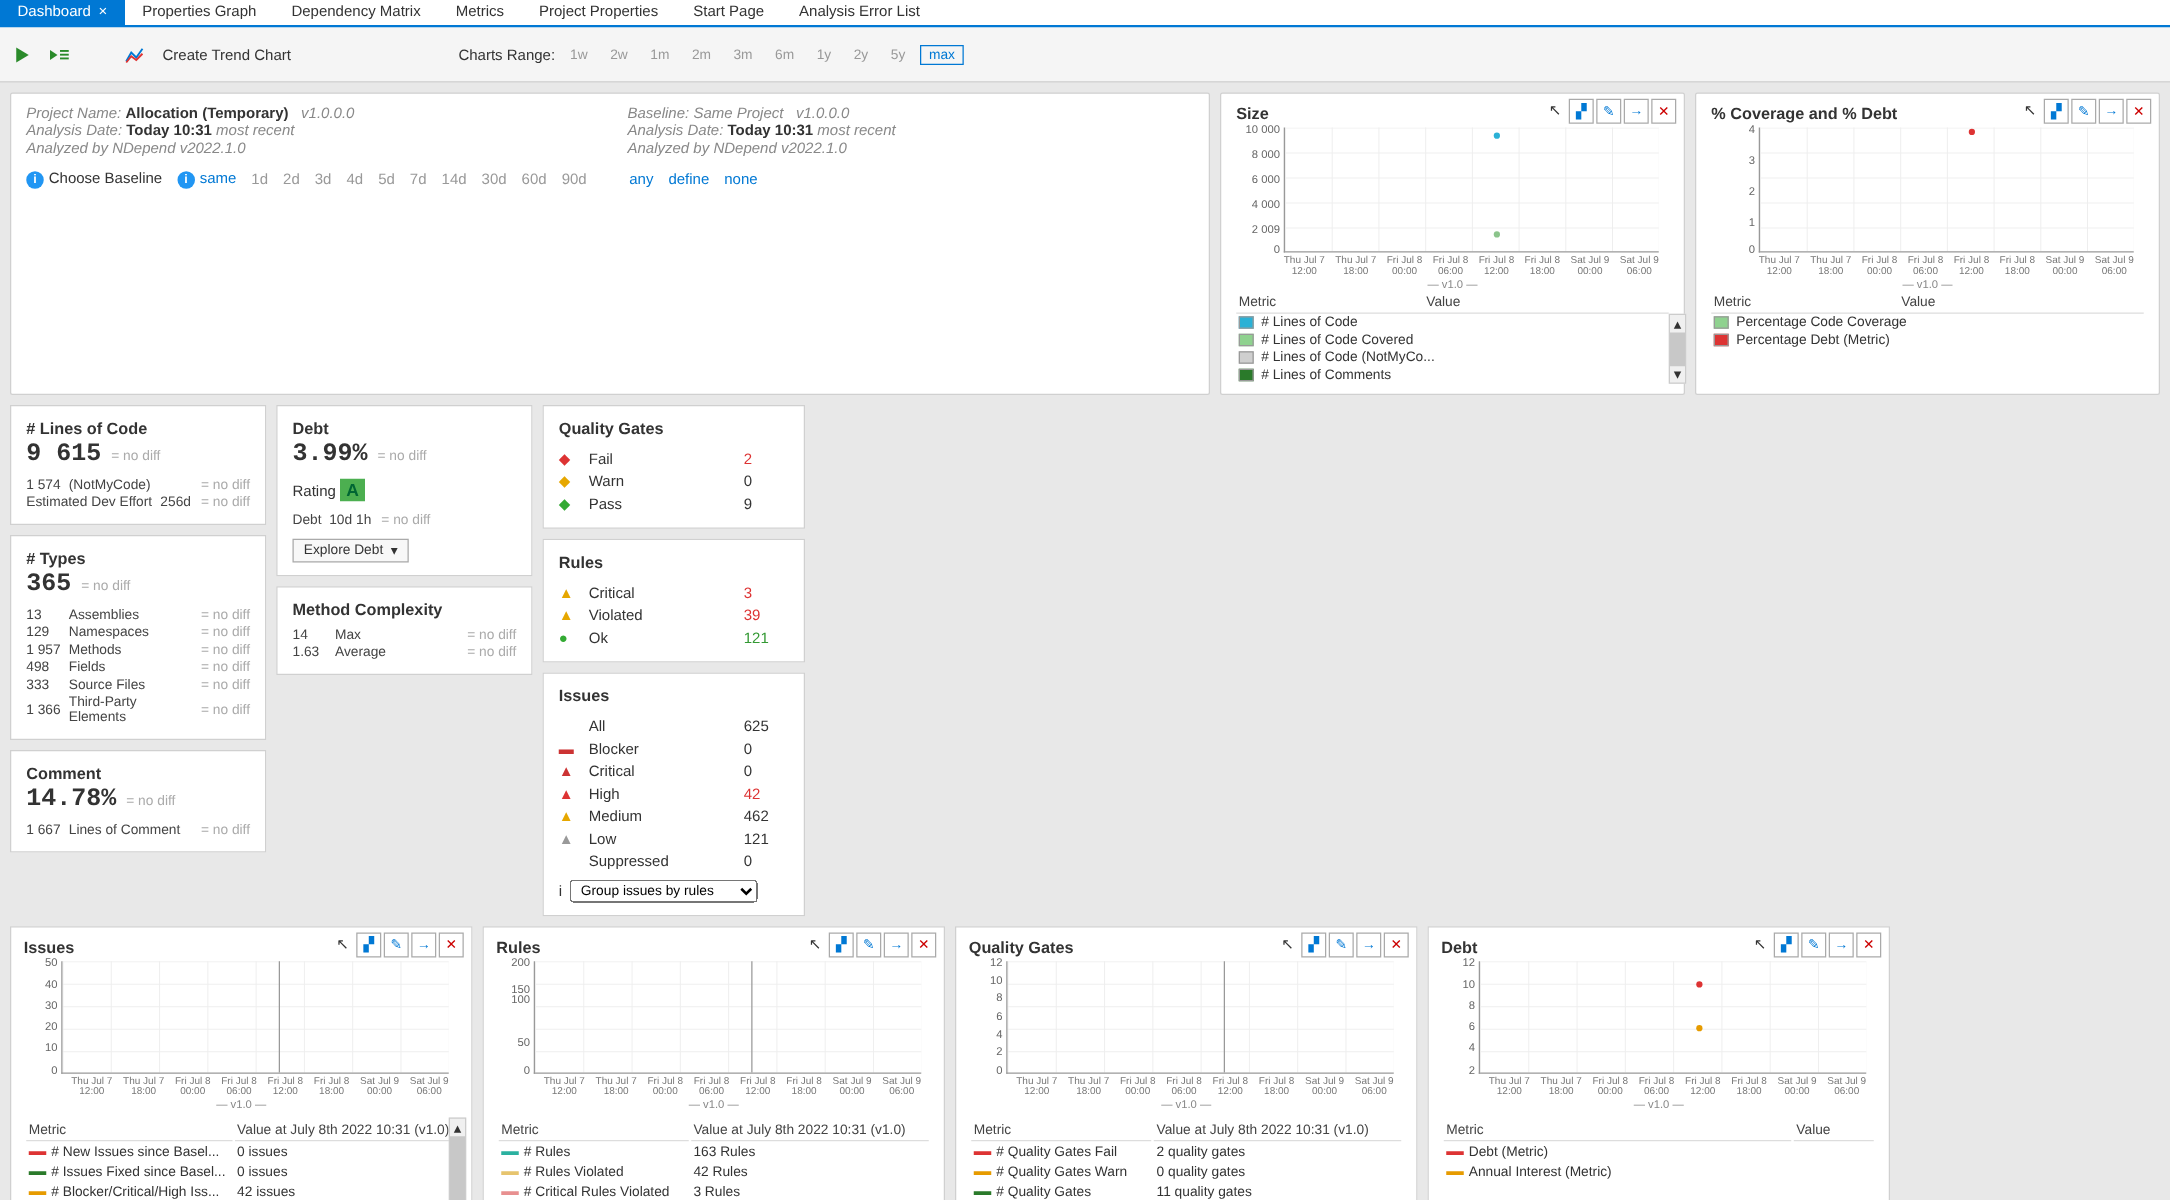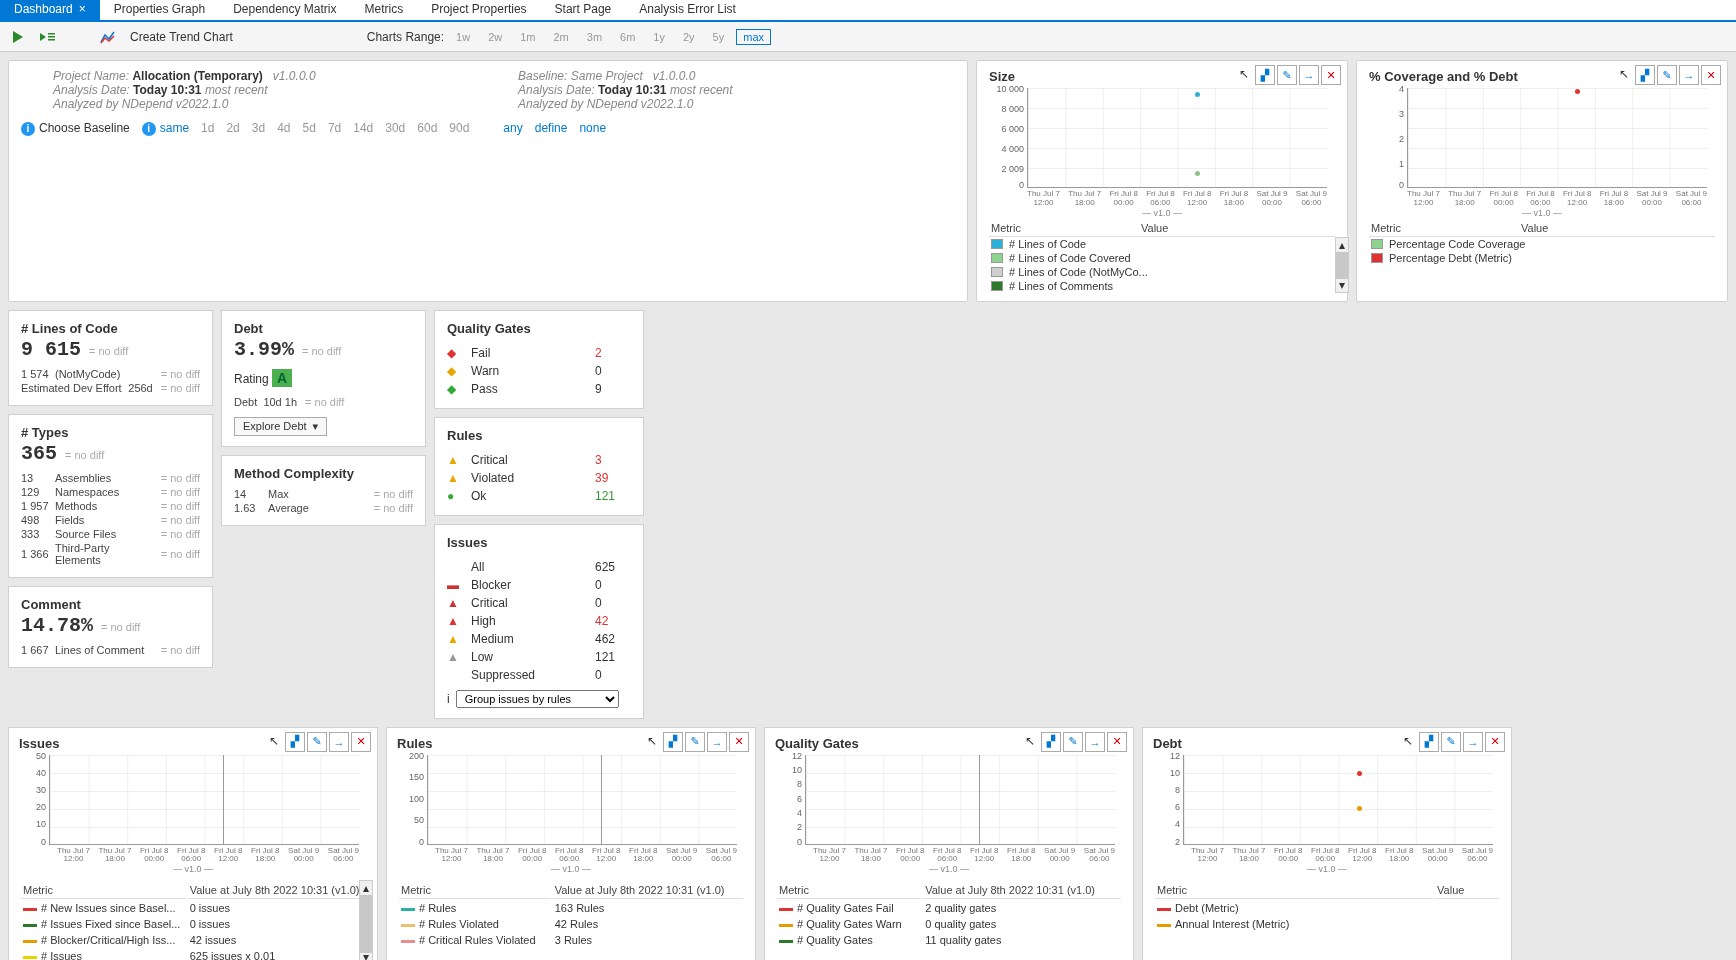--- a/index.html
+++ b/index.html
@@ -1,30 +1,30 @@
 <!DOCTYPE html>
 <html><head>
 <meta charset="utf-8">
 <style>
 * { box-sizing: border-box; margin: 0; padding: 0; }
 body { font-family: "Segoe UI", Tahoma, sans-serif; font-size: 12px; background: #e8e8e8; color: #333; }
 .tabbar { background: #fff; border-bottom: 2px solid #0078d4; display: flex; height: 22px; }
 .tab { padding: 2px 14px; cursor: pointer; font-size: 12px; color: #333; }
 .tab.active { background: #0078d4; color: #fff; }
 .tab .close { margin-left: 6px; }
-.toolbar { background: #f5f5f5; border-bottom: 1px solid #ccc; display: flex; align-items: center; height: 30px; padding: 0 10px; gap: 14px; }
+.toolbar { background: #f5f5f5; border-bottom: 1px solid #ccc; display: flex; align-items: center; height: 44px; padding: 0 10px; gap: 14px; }
 .tb-icon { width:16px; height:16px; display:inline-flex; align-items:center; justify-content:center; }
 .charts-range { display:flex; align-items:center; gap:6px; margin-left:120px; }
 .charts-range .rbtn { padding:1px 6px; color:#999; font-size:11px; cursor:pointer; }
 .charts-range .rbtn.sel { border:1px solid #0078d4; color:#0078d4; }
 .content { padding: 8px; display:flex; flex-direction:column; gap:8px; }
 .row { display:flex; gap:8px; }
 .card { background:#fff; border:1px solid #d0d0d0; padding:8px 12px; border-radius:2px; }
 .header-card { flex:1; min-width:640px; }
-.hdr-cols { display:flex; gap:28px;margin-left:32px; }
+.hdr-cols { display:flex; gap:28px; }
 .hdr-col { flex:1; }
 .label-i { color:#888; font-style:italic; }
 .bold { font-weight:600; }
 .baseline-row { margin-top:10px; display:flex; align-items:center; gap:12px; font-size:12px; }
 .baseline-row .pill { color:#999; cursor:pointer; }
 .baseline-row .pill.blue { color:#0078d4; }
 .baseline-row .info-ico { width:14px;height:14px;border-radius:50%;background:#2196f3;color:#fff;display:inline-flex;align-items:center;justify-content:center;font-size:10px;font-weight:bold;margin-right:4px; }
 .chart-card { position:relative; width:372px; }
 .chart-title { font-weight:600; font-size:13px; margin-bottom:4px; }
 .chart-toolbar { position:absolute; top:4px; right:6px; display:flex; gap:2px; }
@@ -53,21 +53,21 @@
 .qg-card, .rules-card, .issues-card { width:210px; }
 .statline { display:flex; align-items:center; gap:10px; font-size:12px; padding:2px 0; }
 .statline .ic { width:14px; }
 .statline .lbl { flex:1; }
 .statline .val { width:36px; text-align:left; }
 .rating-badge { display:inline-block; background:#4caf50; color:#063; font-weight:bold; padding:1px 5px; font-size:14px; }
 .debt-desc { color:#888; font-size:11px; margin-top:6px; line-height:1.3; }
 .explore-btn { margin-top:8px; border:1px solid #aaa; background:#f8f8f8; padding:2px 8px; font-size:11px; cursor:pointer; display:inline-flex; align-items:center; gap:6px; }
 .link { color:#0066cc; cursor:pointer; }
 .group-sel { display:flex; align-items:center; gap:6px; margin-top:6px; }
-.group-sel select { font-size:11px; padding:1px 4px; width:163px; }
+.group-sel select { font-size:11px; padding:1px 4px; width:150px; }
 .row2 { display:flex; gap:8px; }
 .chartcard2 { background:#fff; border:1px solid #d0d0d0; padding:8px 10px; width:370px; position:relative; }
 .chart2-area { height:90px; border-left:1px solid #999; border-bottom:1px solid #999; margin:4px 8px 2px 30px; position:relative; background-image:linear-gradient(#eee 1px,transparent 1px),linear-gradient(90deg,#eee 1px,transparent 1px); background-size:100% 18px, 12.5% 100%; }
 .legend-table { font-size:11px; margin-top:6px; width:100%; }
 .legend-table th { text-align:left; font-weight:normal; color:#444; padding:2px; border-bottom:1px solid #ddd; }
 .legend-table td { padding:1px 2px; }
 .sw2 { display:inline-block; width:14px; height:3px; vertical-align:middle; margin-right:4px; }
 .pt { position:absolute; width:5px; height:5px; border-radius:50%; }
 .vline { position:absolute; top:0; bottom:0; width:1px; background:#999; }
 svg { display:block; }
@@ -500,21 +500,21 @@
       <span style="padding:2px 4px">↖</span>
       <span class="ctb" style="color:#0078d4">▞</span>
       <span class="ctb" style="color:#0078d4">✎</span>
       <span class="ctb" style="color:#0078d4">→</span>
       <span class="ctb red">✕</span>
     </div>
     <div class="chart-title">Rules</div>
     <div class="chart2-area">
           <div class="ytick" style="top:-4px">200</div>
           <div class="ytick" style="top:17.5px">150</div>
-          <div class="ytick" style="top:39px">100</div>
+          <div class="ytick" style="top:25px">100</div>
           <div class="ytick" style="top:60.5px">50</div>
           <div class="ytick" style="top:82px">0</div>
           <div class="vline" style="left:56%"></div>
         </div>
     <div class="xtick-row">
           <span>Thu Jul 7<br>12:00</span>
           <span>Thu Jul 7<br>18:00</span>
           <span>Fri Jul 8<br>00:00</span>
           <span>Fri Jul 8<br>06:00</span>
           <span>Fri Jul 8<br>12:00</span>

